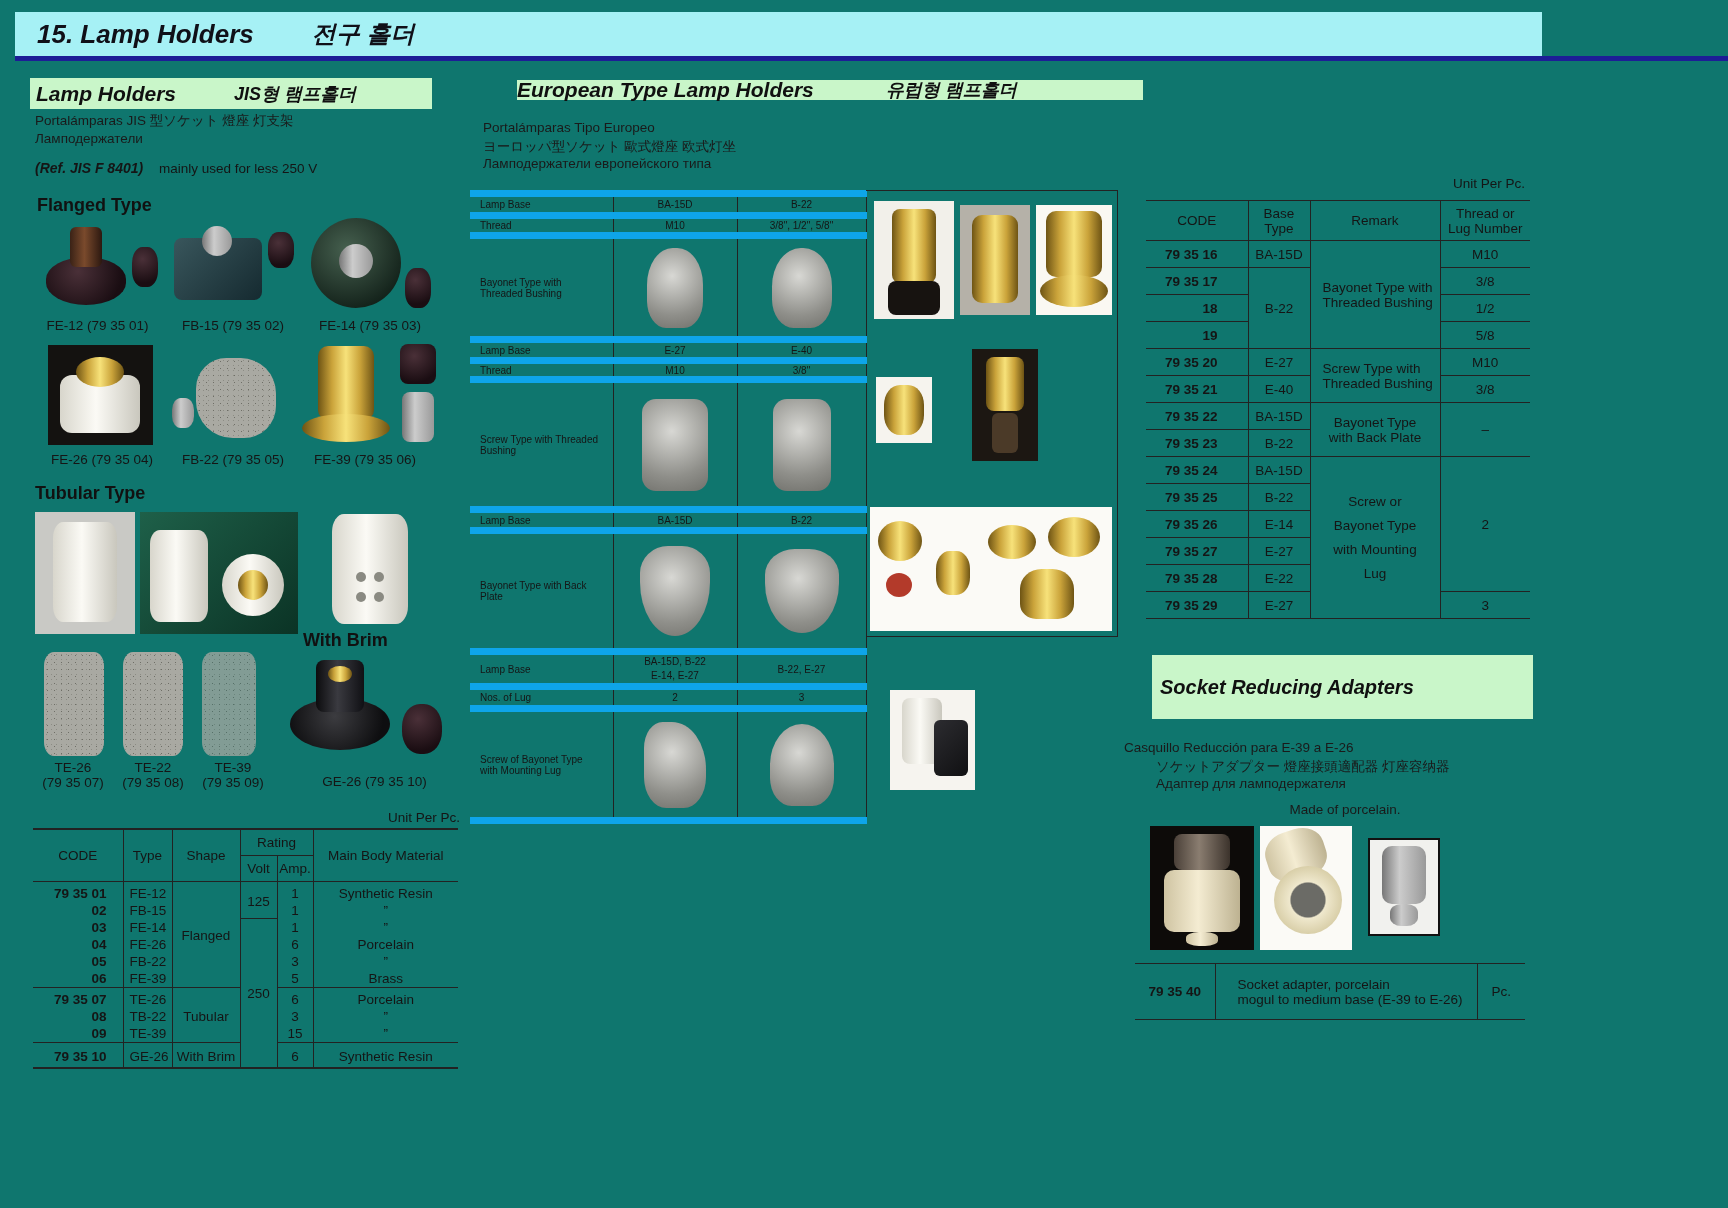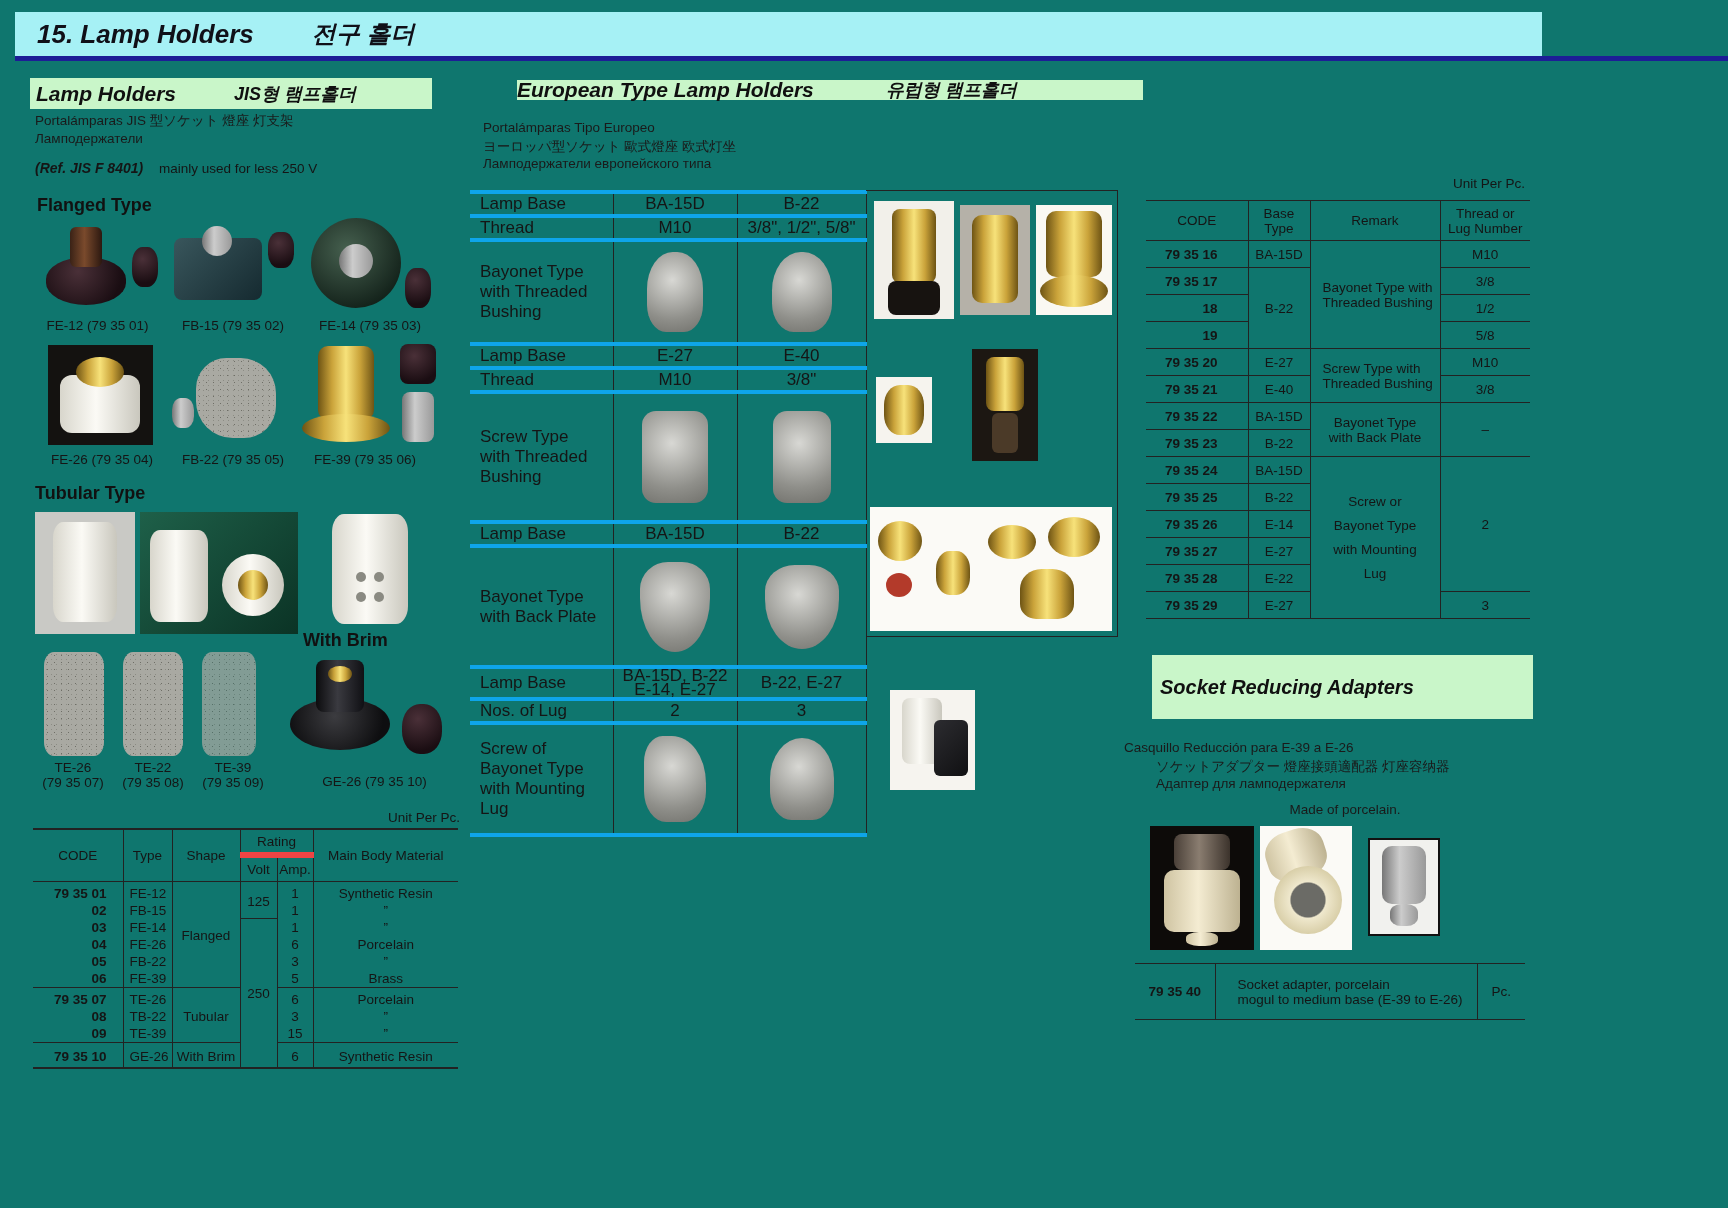--- a/index.html
+++ b/index.html
@@ -28,32 +28,32 @@
   table.t { border-collapse:collapse; font-size:13.5px; color:#151515; table-layout:fixed; }
   table.t th, table.t td { border-left:1px solid #222; border-right:1px solid #222;
                            text-align:center; vertical-align:middle; padding:0; }
   table.t th:first-child, table.t td.c1 { border-left:none; }
   table.t .lastcol { border-right:none; }
   table.t th { font-weight:normal; }
 
   
   .jis-table { border-top:2px solid #222; border-bottom:2px solid #222; }
   .jis-table thead th { height:26px;text-align:center; }
-  .jis-table thead tr:last-child th { border-top:6px solid #ef4444; }
+  .jis-table thead tr:last-child th { border-top:1px solid #ef4444; }
   .jis-table thead th { border-bottom:1.5px solid #222; }
   .jis-table thead th.sp { border-bottom:1px solid #222; }
   .jis-table td { height:17px; line-height:17px; }
   .jis-table tr.gs td { border-top:1.5px solid #222; padding-top:3px; }
   .jis-table td.code { text-align:right; padding-right:16px; font-weight:bold; }
   .jis-table td.type { text-align:left; padding-left:6px; }
   .jis-table td.v125 { border-bottom:1px solid #222; }
   .jis-table td.big { height:26px; }
 
   
-  .euro-table th, .euro-table td { border:4px solid #0ea5e9; font-size:17px; }
+  .euro-table th, .euro-table td { border:7px solid #0ea5e9; font-size:10px; }
   .euro-table td.lab { text-align:left; padding-left:10px; }
   .euro-table td.c1 { border-left:none; }
   .euro-table { border-top:1.5px solid #222; }
 
   
   .code-table { border-top:1.5px solid #222; border-bottom:1.5px solid #222; }
   .code-table th, .code-table td { border:1px solid #222; }
   .code-table th { height:40px; font-size:13.5px; }
   .code-table td { height:27px; font-size:13.5px; }
   .code-table td.code { text-align:right; padding-right:30px; font-weight:bold; }

